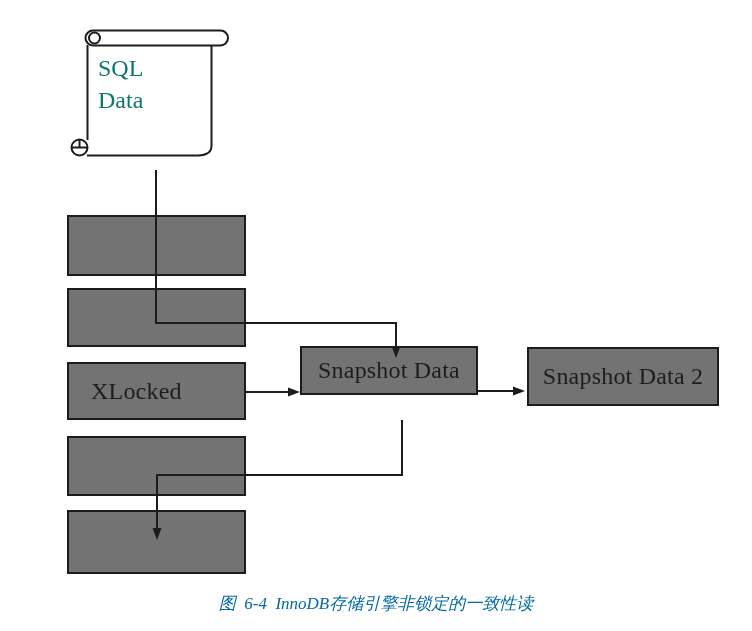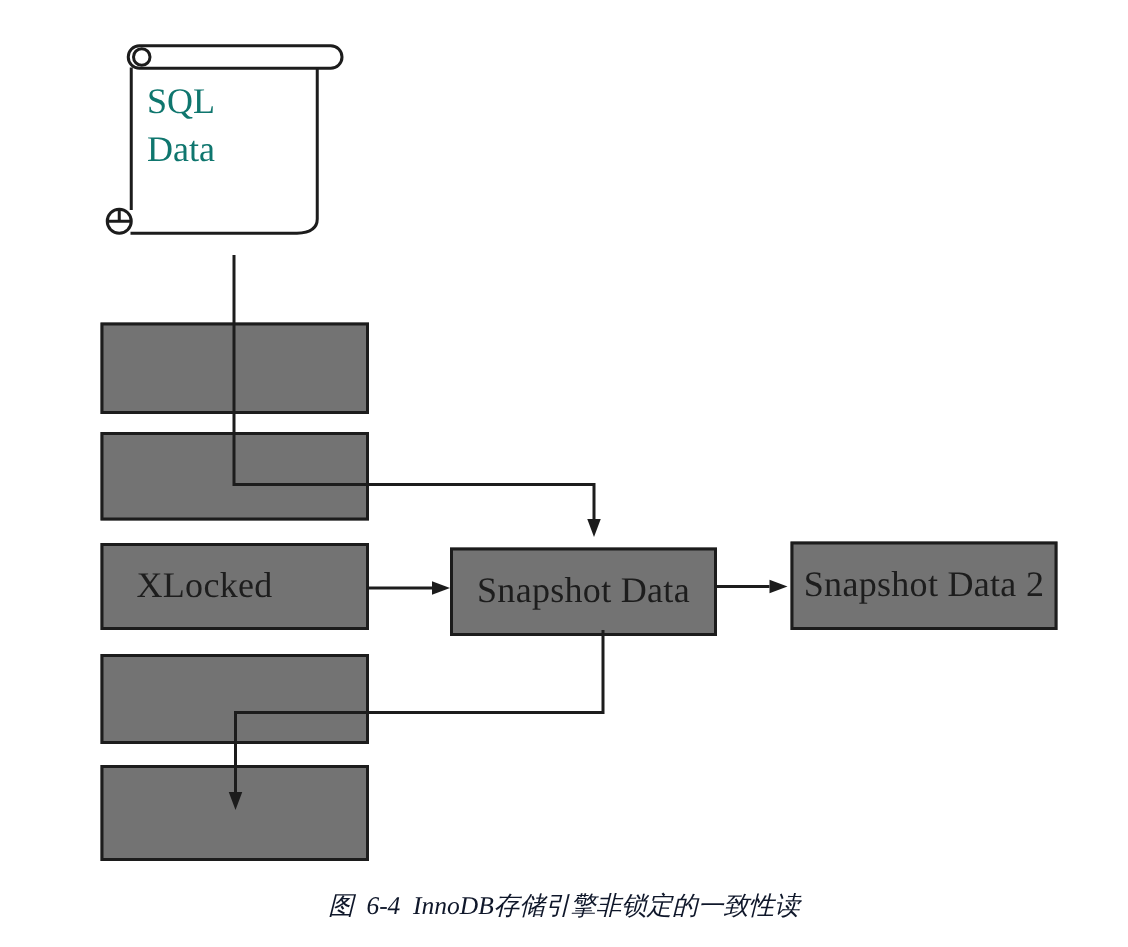--- a/index.html
+++ b/index.html
@@ -51,43 +51,43 @@
   .scroll-label span { display: block; }
   .caption {
     position: absolute;
     left: 0;
     top: 592px;
     width: 100%;
     box-sizing: border-box;
     text-align: center;
     font-size: 17px;
     font-style: italic;
-    color: #0f172a;
+    color: #0369a1;
     white-space: pre;
     z-index: 4;
   }
 </style>
 </head>
 <body>
 
 <div class="stage">
 
   <div class="box" style="left:67px; top:215px; width:179px; height:61px;"></div>
 
   <div class="box" style="left:67px; top:288px; width:179px; height:59px;"></div>
 
   <div class="box align-left" style="left:67px; top:362px; width:179px; height:58px;">XLocked</div>
 
   <div class="box" style="left:67px; top:436px; width:179px; height:60px;"></div>
 
   <div class="box" style="left:67px; top:510px; width:179px; height:64px;"></div>
 
-  <div class="box" style="left:300px; top:365px; width:178px; height:59px;">Snapshot Data</div>
+  <div class="box" style="left:300px; top:346px; width:178px; height:49px;">Snapshot Data</div>
 
-  <div class="box" style="left:527px; top:361px; width:178px; height:59px;">Snapshot Data 2</div>
+  <div class="box" style="left:527px; top:347px; width:192px; height:59px;">Snapshot Data 2</div>
 
   <svg width="752" height="631" viewBox="0 0 752 631">
     <g stroke="#1c1c1c" stroke-width="2" fill="none">
 
       <path d="M87.5 45 V140 M211.5 45 V146 Q211.5 155 198 155.5 H87"></path>
 
       <rect x="85.5" y="30.5" width="142.5" height="15" rx="7.5" fill="#ffffff"></rect>
       <circle cx="94.5" cy="38" r="5.5" fill="#ffffff"></circle>
 
       <circle cx="79.5" cy="147.5" r="8" fill="#ffffff"></circle>

